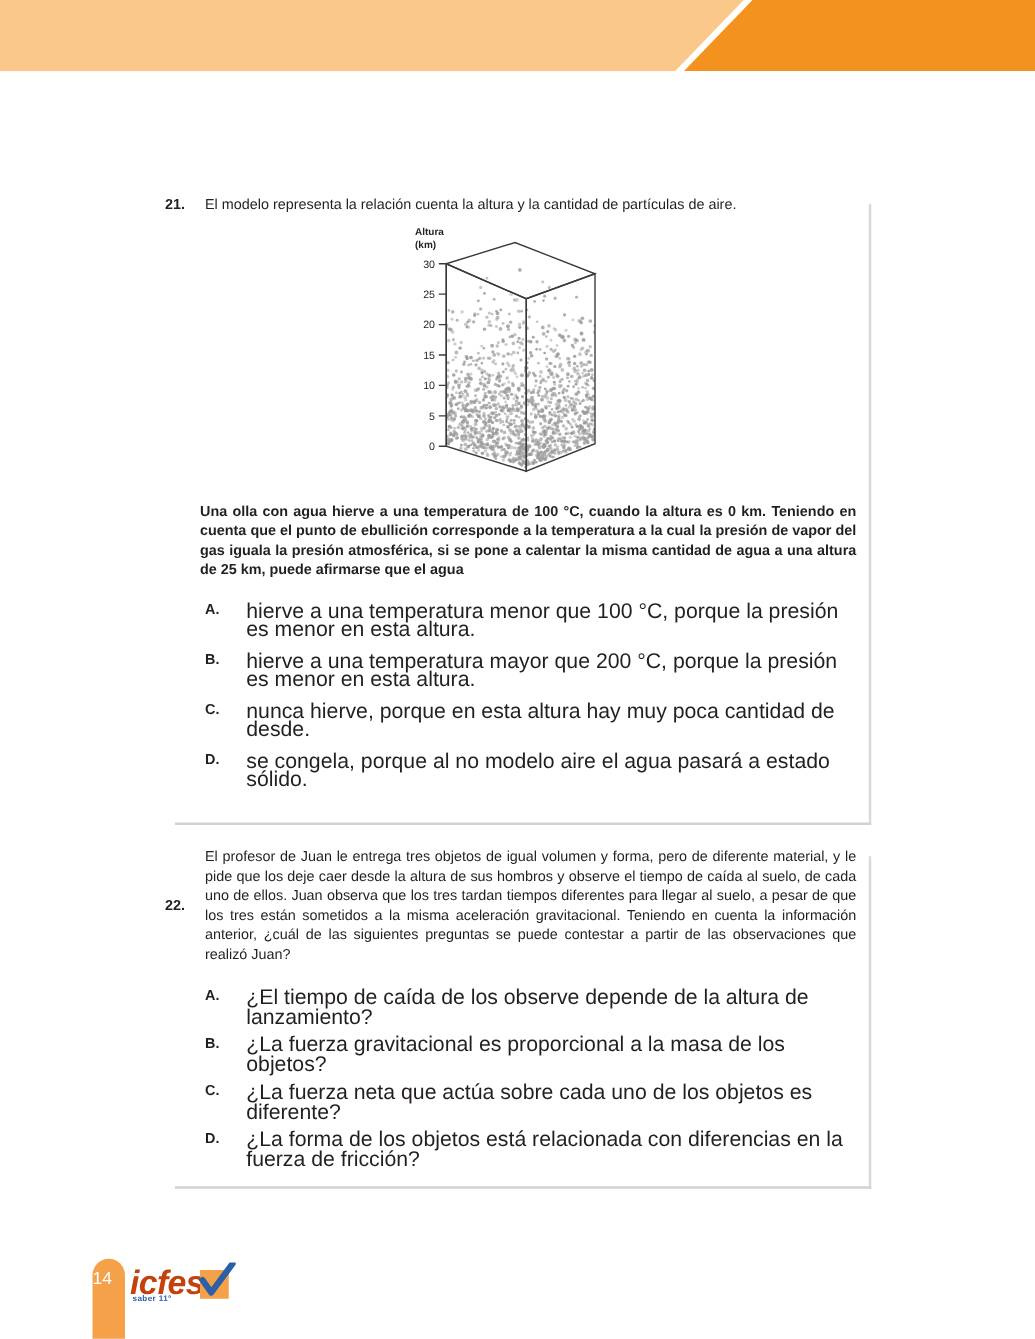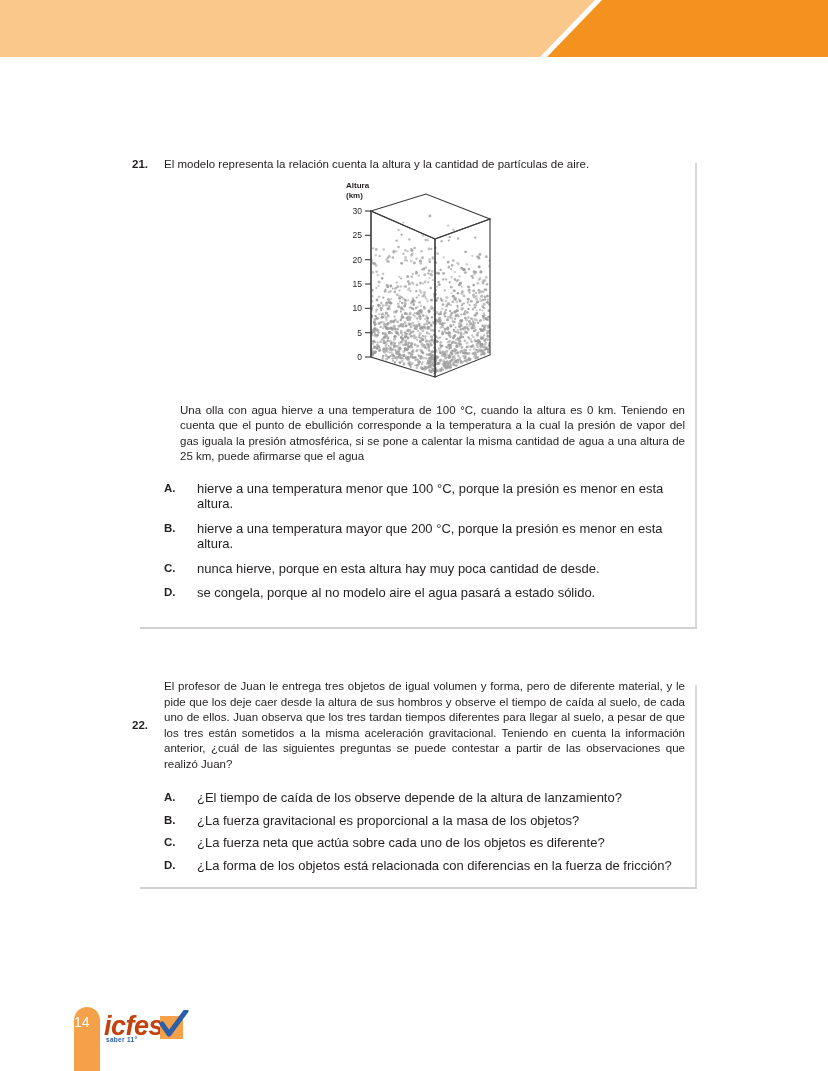--- a/index.html
+++ b/index.html
@@ -80,58 +80,59 @@
   }
   .qstem {
     flex: 1;
     font-size: 11.5px;
     line-height: 15.5px;
     text-align: justify;
     padding-right: 12px;
   }
 
   .qbody {
-    margin-left: 48px;
+    margin-left: 28px;
     font-size: 11.5px;
     line-height: 15.5px;
     text-align: justify;
     padding-right: 12px;
+    font-weight: bold;
   }
 
   .options {
     margin-left: 32px;
     padding-right: 12px;
   }
   .option {
     display: flex;
     align-items: flex-start;
     margin-top: 9px;
   }
   .option-letter {
     width: 33px;
     flex: 0 0 33px;
     font-size: 11.5px;
     font-weight: bold;
     line-height: 15.5px;
   }
   .option-text {
     flex: 1;
-    font-size: 13px;
+    font-size: 17px;
     line-height: 15.5px;
   }
 
   
   .figure {
     position: relative;
     height: 222px;
     margin-top: 8px;
   }
   .fig-inner {
     position: absolute;
-    left: 206px;
+    left: 192px;
     top: 0;
     width: 160px;
     height: 222px;
   }
   .axis-title {
     position: absolute;
     left: 8px;
     top: 0;
     font-size: 8px;
     line-height: 10px;

